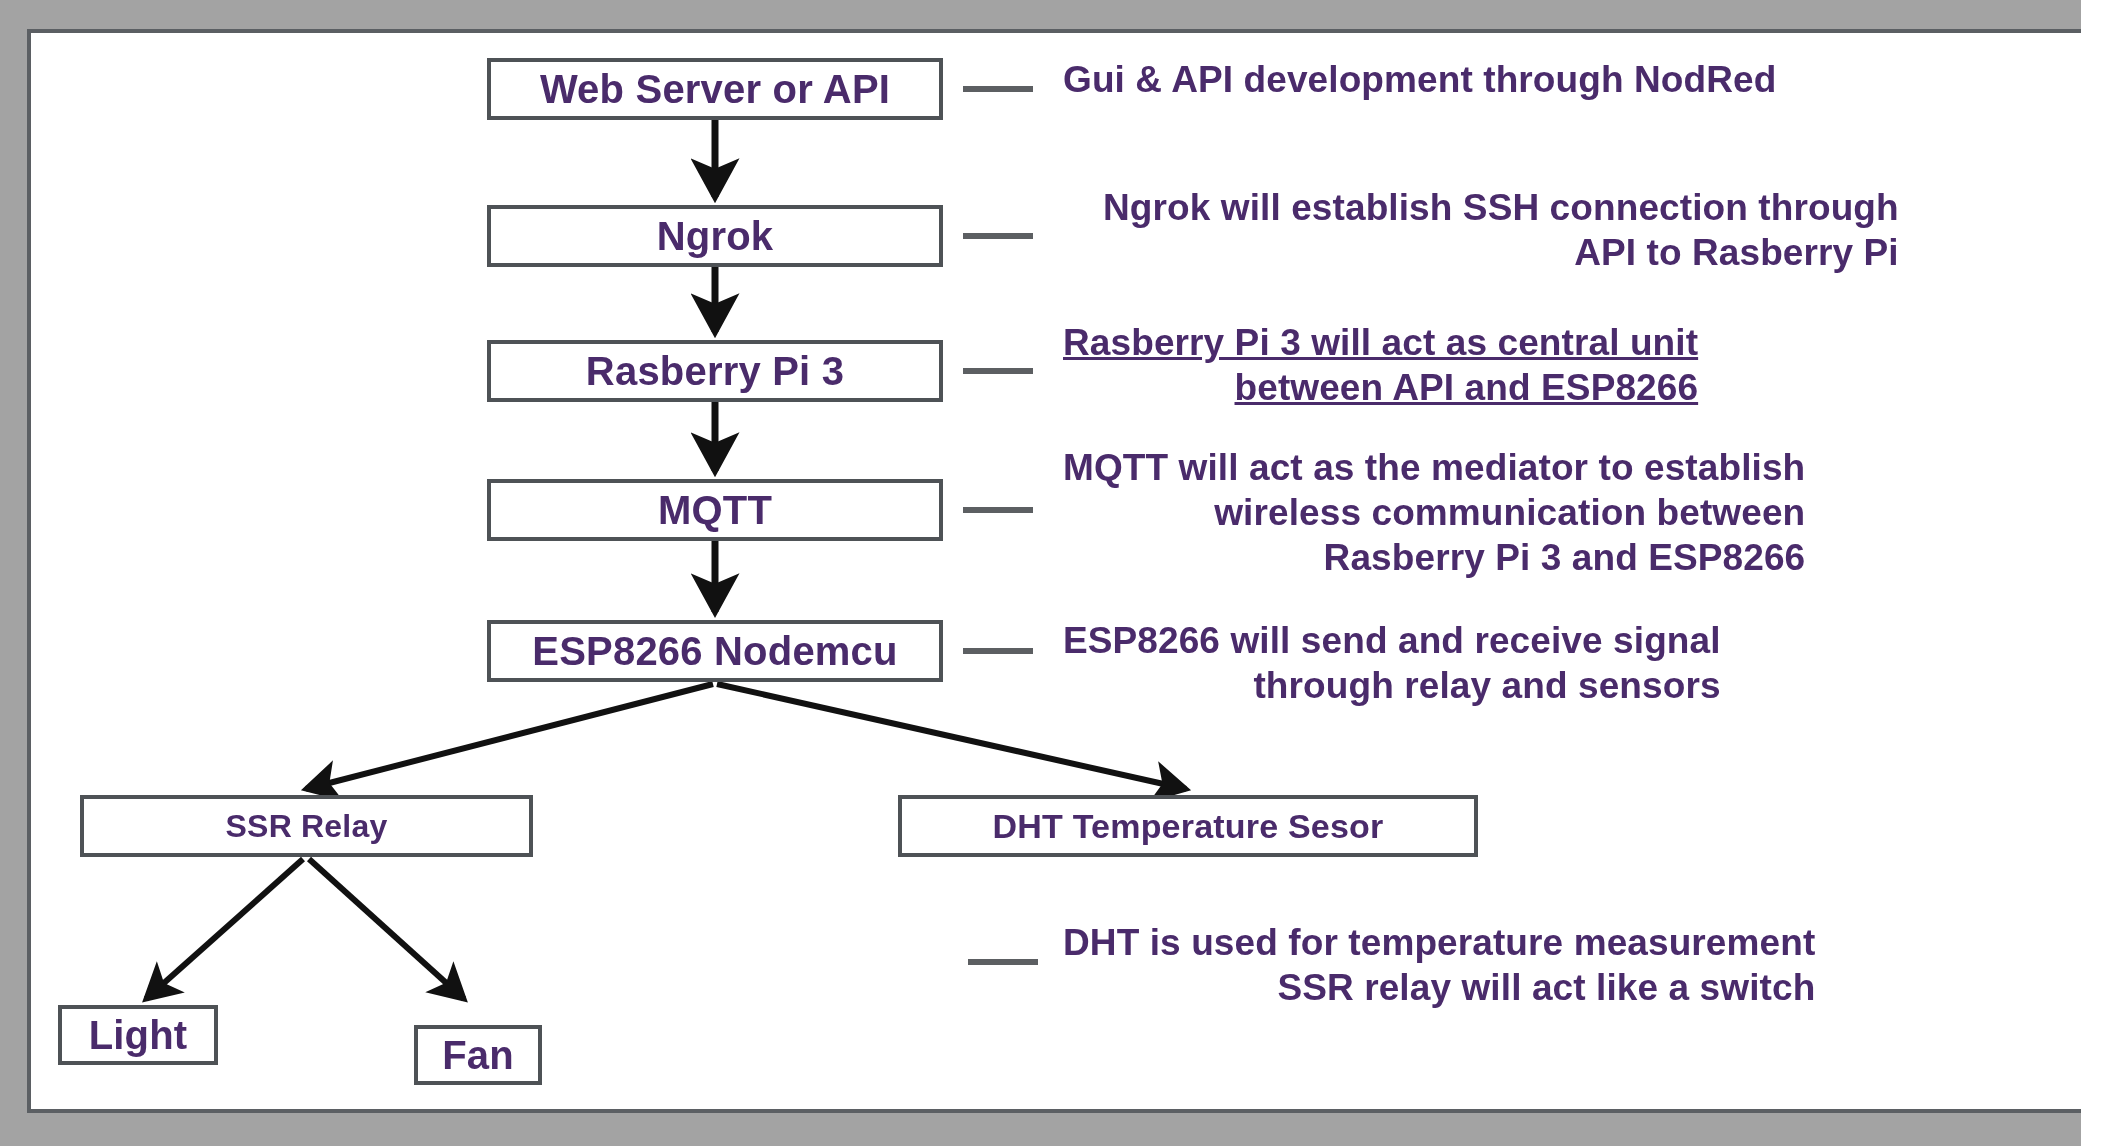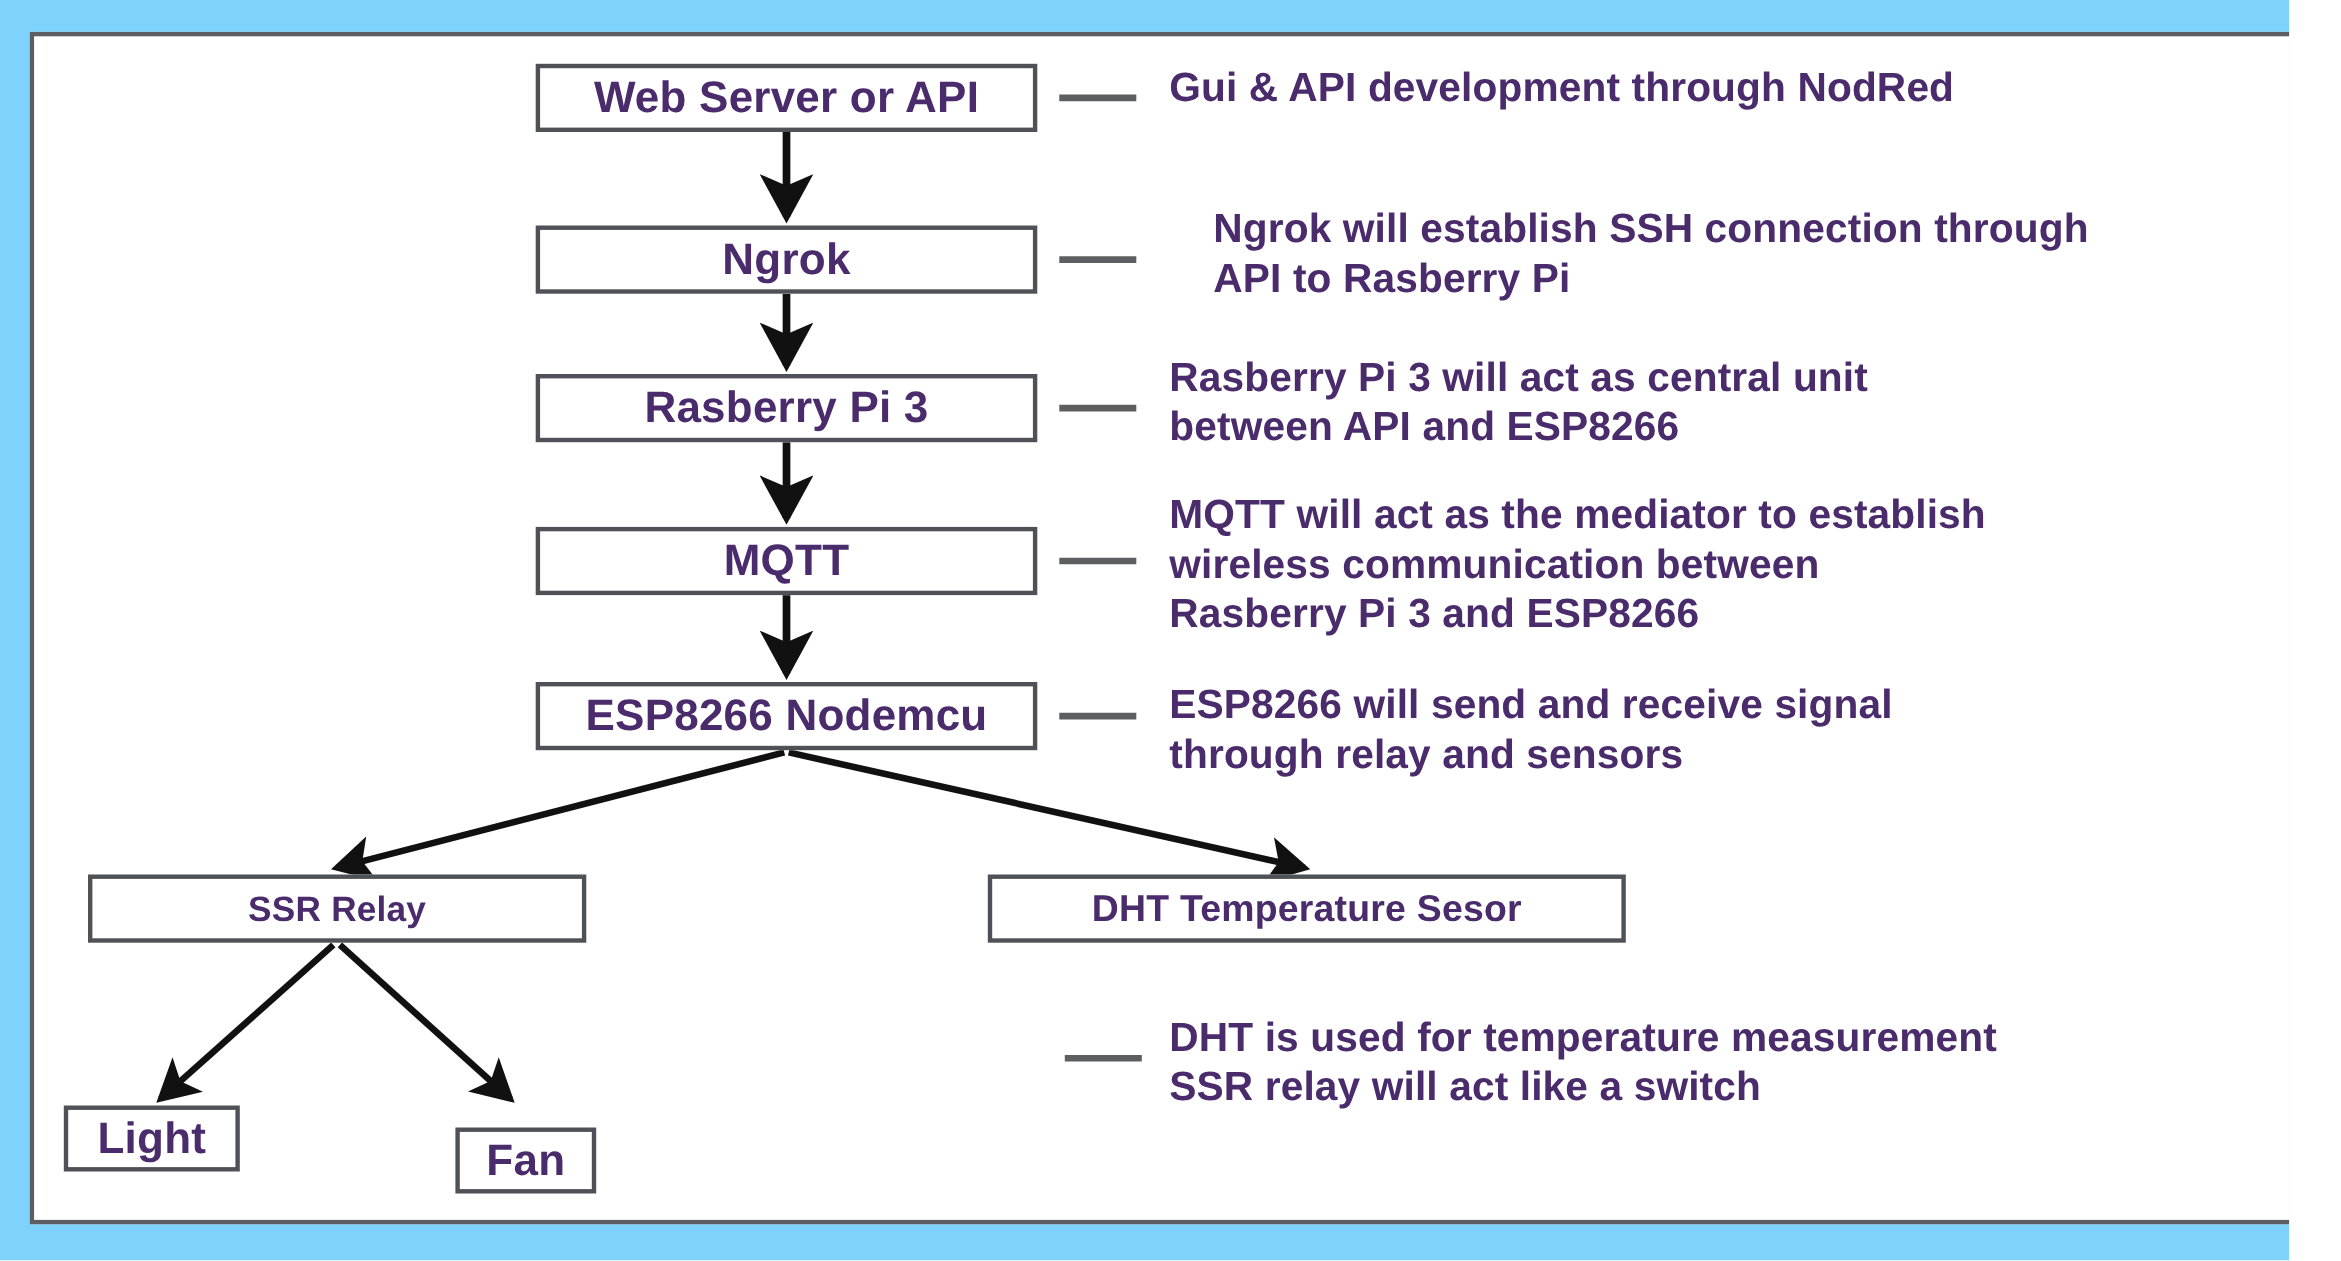--- a/index.html
+++ b/index.html
@@ -8,22 +8,23 @@
     padding: 0;
     background: #ffffff;
   }
   body {
     font-family: "Liberation Sans", sans-serif;
   }
   #canvas {
     position: relative;
     width: 2081px;
     height: 1146px;
-    background: #7dd3fc;
+    background: #a3a3a3;
     overflow: hidden;
+    text-align: right;
   }
   
   #figure-frame {
     position: absolute;
     left: 27px;
     top: 29px;
     width: 2076px;
     height: 1084px;
     border: 4px solid #5b5f63;
     box-sizing: border-box;
@@ -71,21 +72,21 @@
     position: absolute;
     color: #4a2b6b;
     font-weight: bold;
     font-size: 37px;
     line-height: 1.22;
     white-space: pre-line;
     letter-spacing: 0.1px;
   }
   #anno-web   { left: 1063px; top: 57px; }
   #anno-ngrok { left: 1103px; top: 185px; }
-  #anno-rpi   { left: 1063px; top: 320px; }
+  #anno-rpi   { left: 1063px; top: 320px; text-decoration: underline; }
   #anno-mqtt  { left: 1063px; top: 445px; }
   #anno-esp   { left: 1063px; top: 618px; }
   #anno-dht   { left: 1063px; top: 920px; }
 </style>
 </head>
 <body>
 
 <div id="canvas">
 
   <div id="figure-frame"></div>

